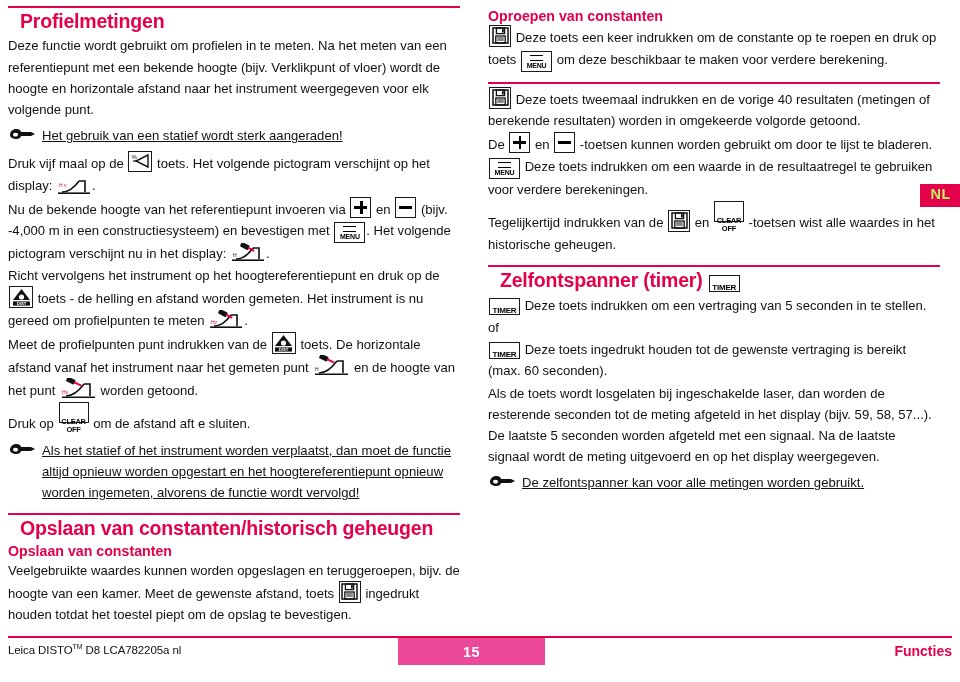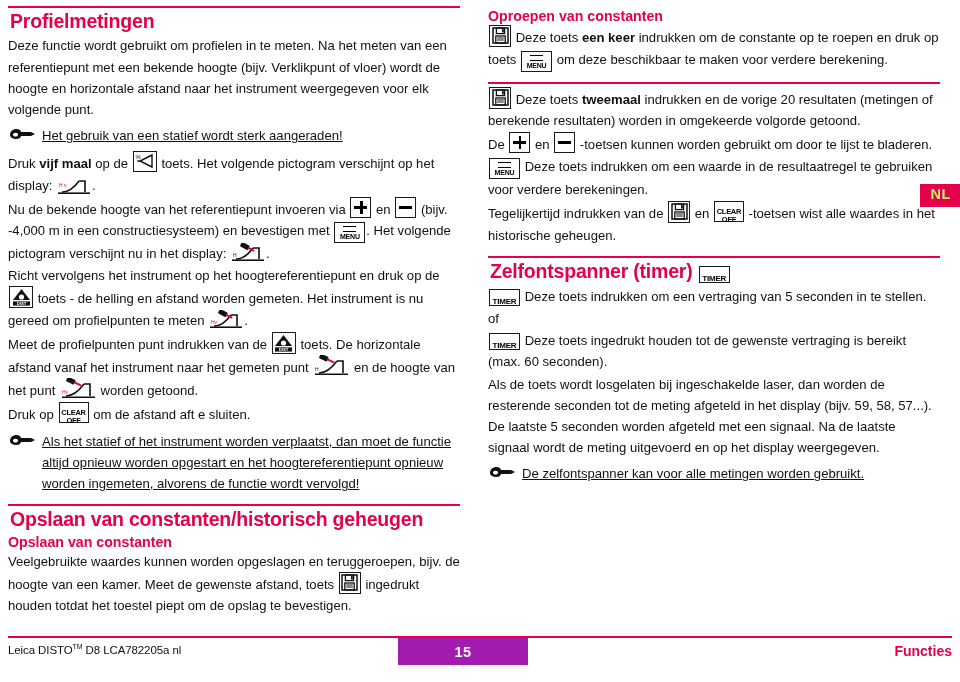--- a/index.html
+++ b/index.html
@@ -40,21 +40,21 @@
     margin: 0 0 3px 0;
     padding: 0;
     height: 0;
   }
   .rule.tight { margin-top: 10px; }
 
   h1.section {
     color: #E4004B;
     font-size: 19.5px;
     font-weight: bold;
-    margin: 1px 0 3px 2px;
+    margin: 1px 0 3px 12px;
     letter-spacing: -0.2px;
     line-height: 1.1;
   }
   h2.subsection {
     color: #E4004B;
     font-size: 14.2px;
     font-weight: bold;
     margin: 2px 0 1px 0;
     line-height: 1.15;
   }
@@ -69,21 +69,21 @@
   .hang {
     position: relative;
     padding-left: 34px;
     text-decoration: underline;
   }
   .hang .pointer {
     position: absolute;
     left: 0;
     top: 2px;
   }
-  b { font-weight: bold; }
+  b { font-weight: normal; }
 
   
   .key {
     display: inline-block;
     vertical-align: -4px;
     border: 1.4px solid #1a1a1a;
     background: #fff;
     box-sizing: border-box;
     text-align: center;
     line-height: 1;
@@ -105,21 +105,21 @@
   }
   .key-menu .lbl {
     display: block;
     font-size: 7px;
     font-weight: bold;
     letter-spacing: -0.2px;
     margin-top: 1px;
   }
   .key-clear {
     width: 30px; height: 21px;
-    padding-top: 6px;
+    padding-top: 15px;
   }
   .key-clear .l1, .key-clear .l2 {
     display: block;
     font-size: 7.5px;
     font-weight: bold;
     line-height: 8px;
     letter-spacing: -0.3px;
   }
   .key-timer {
     width: 31px; height: 17px;
@@ -212,23 +212,23 @@
   .footer .fleft sup { font-size: 7px; vertical-align: super; }
   .footer .fright {
     font-size: 14px;
     color: #E4004B;
     font-weight: bold;
   }
   .footer .pagebox {
     position: absolute;
     left: 390px;
     top: 0;
-    width: 130px;
+    width: 147px;
     height: 27px;
-    background: #a21caf;
+    background: #ec4899;
     color: #ffffff;
     font-size: 14.5px;
     font-weight: bold;
     display: flex;
     align-items: center;
     justify-content: center;
     letter-spacing: 0.5px;
   }
 </style>
 </head>
@@ -402,21 +402,21 @@
       <p class="body">
         <span class="key key-save">
           <svg width="19" height="19" viewBox="0 0 19 19">
             <rect x="2" y="2" width="15" height="15" fill="none" stroke="#111" stroke-width="1.5"></rect>
             <rect x="5.4" y="2" width="8.2" height="5.6" fill="none" stroke="#111" stroke-width="1.3"></rect>
             <rect x="11" y="3.1" width="1.8" height="3.4" fill="#111"></rect>
             <rect x="4.8" y="10" width="9.4" height="7" fill="none" stroke="#111" stroke-width="1.3"></rect>
             <line x1="6.2" y1="12" x2="12.8" y2="12" stroke="#111" stroke-width="1"></line>
             <line x1="6.2" y1="14" x2="12.8" y2="14" stroke="#111" stroke-width="1"></line>
           </svg>
-        </span> <span>Deze toets </span><b>tweemaal</b><span> indrukken en de vorige 20 resultaten (metingen of berekende resultaten) worden in omgekeerde volgorde getoond.</span>
+        </span> <span>Deze toets </span><b>tweemaal</b><span> indrukken en de vorige 40 resultaten (metingen of berekende resultaten) worden in omgekeerde volgorde getoond.</span>
       </p>
 
       <p class="body">
         <span>De </span><span class="key key-plus"></span><span> en </span><span class="key key-minus"></span><span> -toetsen kunnen worden gebruikt om door te lijst te bladeren.</span>
       </p>
 
       <p class="body">
         <span class="key key-menu"><span class="bars"></span><span class="lbl">MENU</span></span> <span>Deze toets indrukken om een waarde in de resultaatregel te gebruiken voor verdere berekeningen.</span>
       </p>
 

